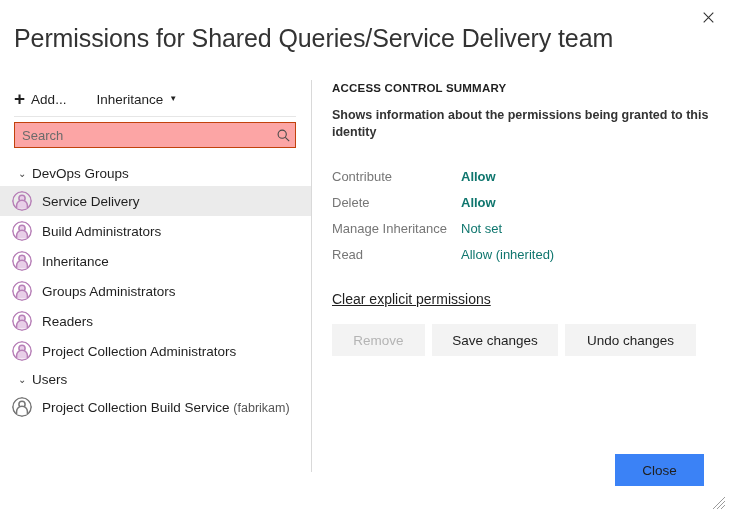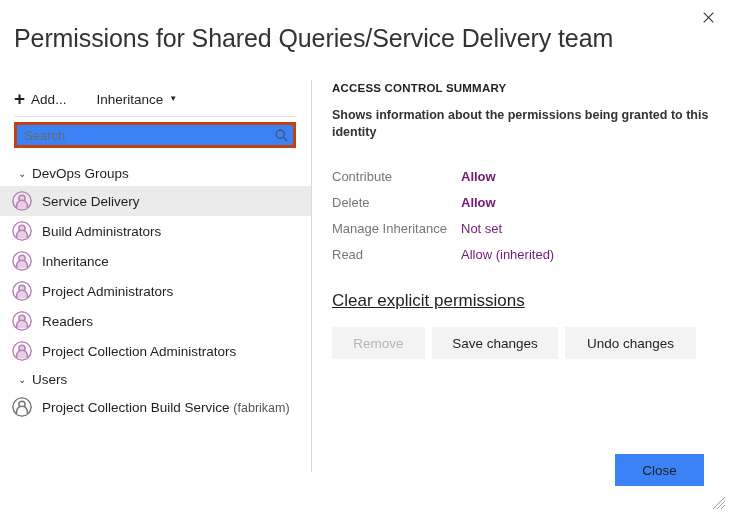--- a/index.html
+++ b/index.html
@@ -95,23 +95,23 @@
     background: #e6e6e6;
   }
 
   
   .search-wrap {
     position: absolute;
     left: 14px;
     top: 42px;
     width: 282px;
     height: 26px;
-    border: 3px solid #c2410c;
+    border: 1px solid #c2410c;
     box-sizing: border-box;
-    background: #3b82f6;
+    background: #fca5a5;
     display: flex;
     align-items: center;
   }
   .search-input {
     border: none;
     outline: none;
     background: transparent;
     font-family: "Liberation Sans", sans-serif;
     font-size: 13px;
     color: #1f1f1f;
@@ -216,27 +216,27 @@
     padding: 0;
     height: 26px;
     vertical-align: middle;
     font-size: 13px;
   }
   .perm-name {
     color: #767676;
     width: 129px;
     padding-right: 8px;
   }
-  .perm-value { color: #701a75; }
+  .perm-value { color: #0f766e; }
   .perm-value.bold { font-weight: bold; }
 
   .clear-link {
     display: inline-block;
     margin-top: 24px;
-    font-size: 17px;
+    font-size: 14px;
     color: #1f1f1f;
     text-decoration: underline;
     cursor: pointer;
   }
 
   .btn-row {
     margin-top: 16px;
     display: flex;
   }
   .btn {
@@ -347,21 +347,21 @@
           <path d="M4.6 17.6 v-3.0 a5.4 5.4 0 0 1 10.8 0 v3.0" fill="#e8cfe8" stroke="#b77fb7" stroke-width="1.5"></path>
         </svg>
         <span class="label">Inheritance</span>
       </div>
       <div class="identity-row">
         <svg class="avatar" viewBox="0 0 20 20">
           <circle cx="10" cy="10" r="9.2" fill="none" stroke="#b77fb7" stroke-width="1.6"></circle>
           <circle cx="10" cy="7.3" r="3.1" fill="#e8cfe8" stroke="#b77fb7" stroke-width="1.5"></circle>
           <path d="M4.6 17.6 v-3.0 a5.4 5.4 0 0 1 10.8 0 v3.0" fill="#e8cfe8" stroke="#b77fb7" stroke-width="1.5"></path>
         </svg>
-        <span class="label">Project Administrators</span>
+        <span class="label">Groups Administrators</span>
       </div>
       <div class="identity-row">
         <svg class="avatar" viewBox="0 0 20 20">
           <circle cx="10" cy="10" r="9.2" fill="none" stroke="#b77fb7" stroke-width="1.6"></circle>
           <circle cx="10" cy="7.3" r="3.1" fill="#e8cfe8" stroke="#b77fb7" stroke-width="1.5"></circle>
           <path d="M4.6 17.6 v-3.0 a5.4 5.4 0 0 1 10.8 0 v3.0" fill="#e8cfe8" stroke="#b77fb7" stroke-width="1.5"></path>
         </svg>
         <span class="label">Readers</span>
       </div>
       <div class="identity-row">

